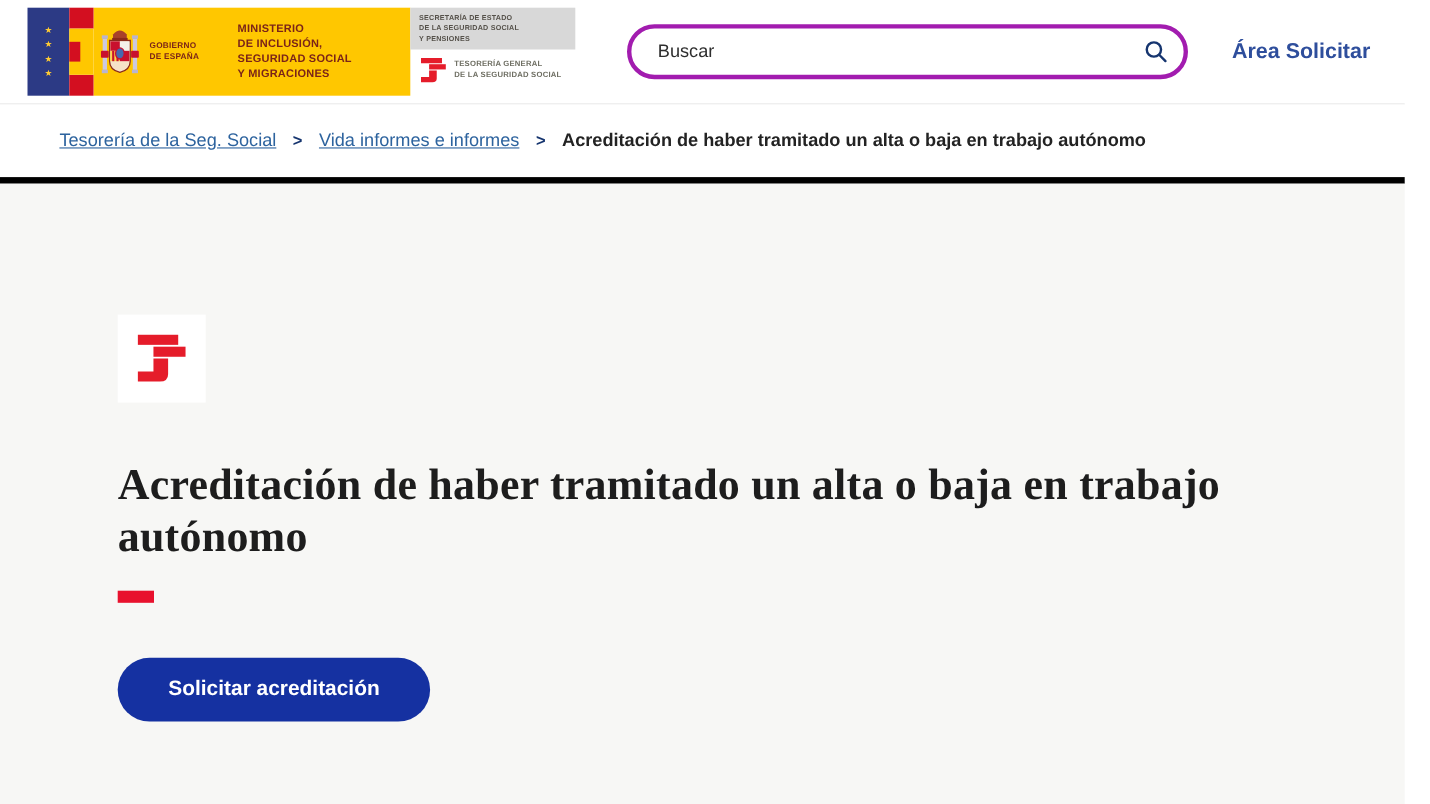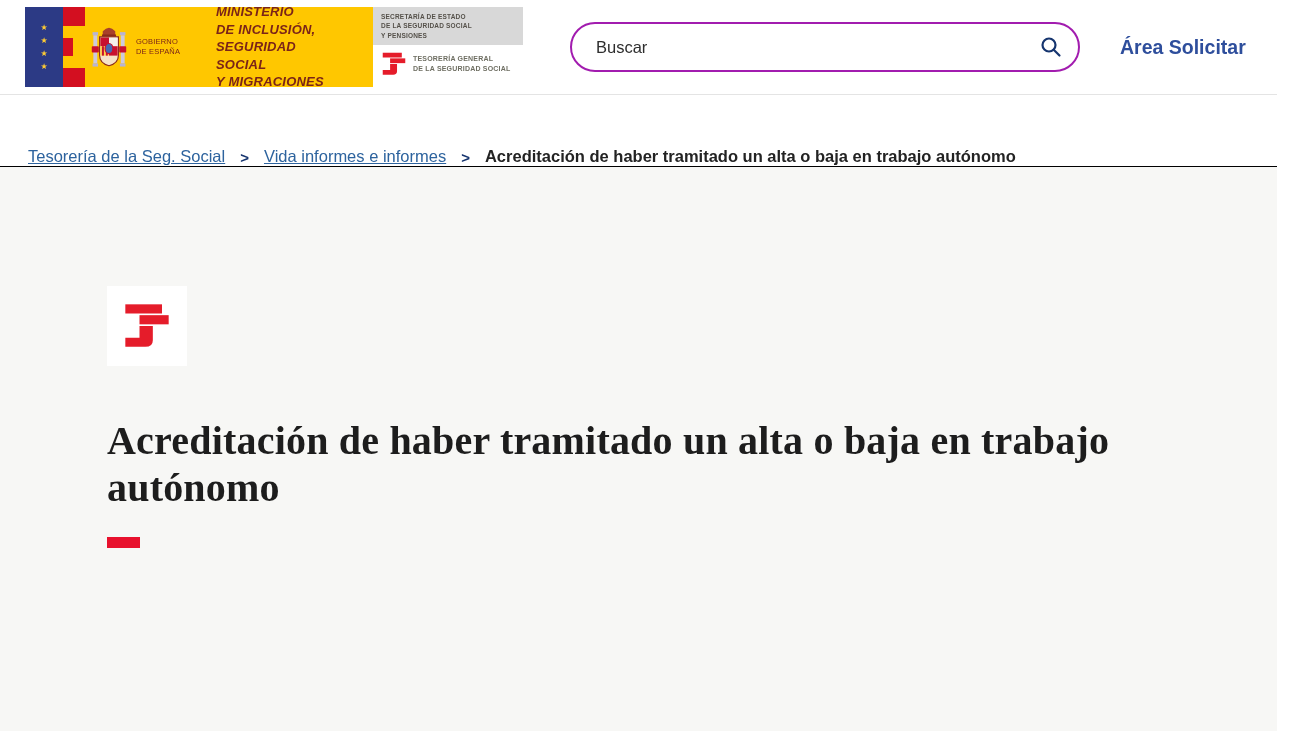--- a/index.html
+++ b/index.html
@@ -23,37 +23,37 @@
   .topbar{height:95px;background:#fff;border-bottom:1px solid #e4e4e4;display:flex;align-items:center;}
   .gov-logo{display:flex;height:80px;margin-left:25px;text-decoration:none;flex:0 0 auto;}
   .eu-strip{width:38px;height:80px;background:#2c3a85;display:flex;flex-direction:column;align-items:center;justify-content:center;gap:5px;}
   .eu-star{color:#ffcc33;font-size:8px;line-height:1;}
   .triband{width:22px;height:80px;display:flex;flex-direction:column;position:relative;}
   .tb-r{flex:0 0 24%;background:#d30f20;}
   .tb-y{flex:1;background:var(--banner-yellow);position:relative;}
   .tb-notch{position:absolute;left:0;top:28%;width:10px;height:44%;background:#d30f20;}
   .banner-yellow{width:288px;height:80px;background:var(--banner-yellow);display:flex;align-items:center;}
   .coat{width:36px;height:52px;margin-left:6px;flex:0 0 auto;}
-  .gov-text{margin-left:9px;width:76px;color:#7b2418;font-size:7.5px;font-weight:400;letter-spacing:.2px;line-height:1.35;text-transform:uppercase;}
-  .min-text{margin-left:4px;width:130px;color:#7b2418;font-size:13px;font-weight:700;letter-spacing:.2px;line-height:1.35;text-transform:uppercase;font-style:italic;}
+  .gov-text{margin-left:9px;width:76px;color:#7b2418;font-size:7.5px;font-weight:700;letter-spacing:.2px;line-height:1.35;text-transform:uppercase;}
+  .min-text{margin-left:4px;width:130px;color:#7b2418;font-size:10px;font-weight:700;letter-spacing:.2px;line-height:1.35;text-transform:uppercase;}
   .dept-block{width:150px;flex:0 0 auto;display:flex;flex-direction:column;align-self:flex-start;margin-top:7px;}
   .secretaria-box{background:#d8d8d8;color:#55514a;font-size:6.5px;font-weight:700;letter-spacing:.2px;line-height:1.45;text-transform:uppercase;padding:5px 8px;width:150px;}
   .tgss-row{display:flex;align-items:center;margin-top:5px;margin-left:8px;}
   .tgss-sm{width:26px;height:28px;flex:0 0 auto;}
   .tgss-fill{fill:var(--brand-red);}
   .tgss-text{margin-left:6px;color:#6e6e62;font-size:7px;font-weight:700;letter-spacing:.2px;line-height:1.5;text-transform:uppercase;}
 
   .search-wrap{position:relative;margin-left:47px;width:510px;height:50px;flex:0 0 auto;}
-  .search-input{width:100%;height:100%;border:2px solid #a21caf;border-radius:26px;font-family:"Liberation Sans",sans-serif;font-size:16.5px;color:#222;padding:0 56px 0 24px;outline:none;background:#fff;}
+  .search-input{width:100%;height:100%;border:4px solid #a21caf;border-radius:26px;font-family:"Liberation Sans",sans-serif;font-size:16.5px;color:#222;padding:0 56px 0 24px;outline:none;background:#fff;}
   .search-input::placeholder{color:#2e2e2e;opacity:1;}
   .search-btn{position:absolute;right:16px;top:13px;width:26px;height:26px;border:none;background:none;cursor:pointer;padding:0;}
   .area-personal{margin-left:40px;font-size:19.5px;font-weight:600;color:var(--area-personal-blue);text-decoration:none;white-space:nowrap;}
 
   
-  .breadcrumb{height:72px;background:#fff;border-bottom:1px solid #000000;display:flex;align-items:flex-end;padding-left:28px;font-size:16.5px;}
+  .breadcrumb{height:72px;background:#fff;border-bottom:6px solid #000000;display:flex;align-items:center;padding-left:54px;font-size:16.5px;}
   .crumb-link{color:var(--link-blue);text-decoration:underline;cursor:pointer;}
   .crumb-sep{color:var(--navy);font-weight:700;font-size:15px;margin:0 15px;}
   .crumb-current{color:#232323;font-weight:700;}
 
   
   .main{flex:1;background:var(--page-bg);padding:119px 0 40px 107px;}
   .logo-tile{width:80px;height:80px;background:#fff;display:flex;align-items:center;justify-content:center;}
   .tgss-lg{width:50px;height:50px;}
   .page-title{font-family:"Liberation Serif",serif;font-size:40px;line-height:1.18;font-weight:700;color:#1d1d1d;max-width:1045px;margin-top:51px;letter-spacing:.2px;}
   .red-bar{width:33px;height:11px;background:var(--accent-red);margin-top:26px;}
@@ -163,16 +163,17 @@
         <rect class="tgss-fill" x="4" y="4" width="44" height="11"></rect>
         <rect class="tgss-fill" x="21" y="17" width="35" height="11"></rect>
         <path class="tgss-fill" d="M21 30 H37 V47 Q37 55 28 55 H4 V44 H21 Z"></path>
       </svg>
     </div>
 
     <h1 class="page-title">Acreditación de haber tramitado un alta o baja en trabajo autónomo</h1>
     <div class="red-bar"></div>
 
     <div class="actions">
+      <button class="btn btn-primary">Solicitar acreditación</button>
     </div>
   </main>
 
 </div>
 
 </body></html>

